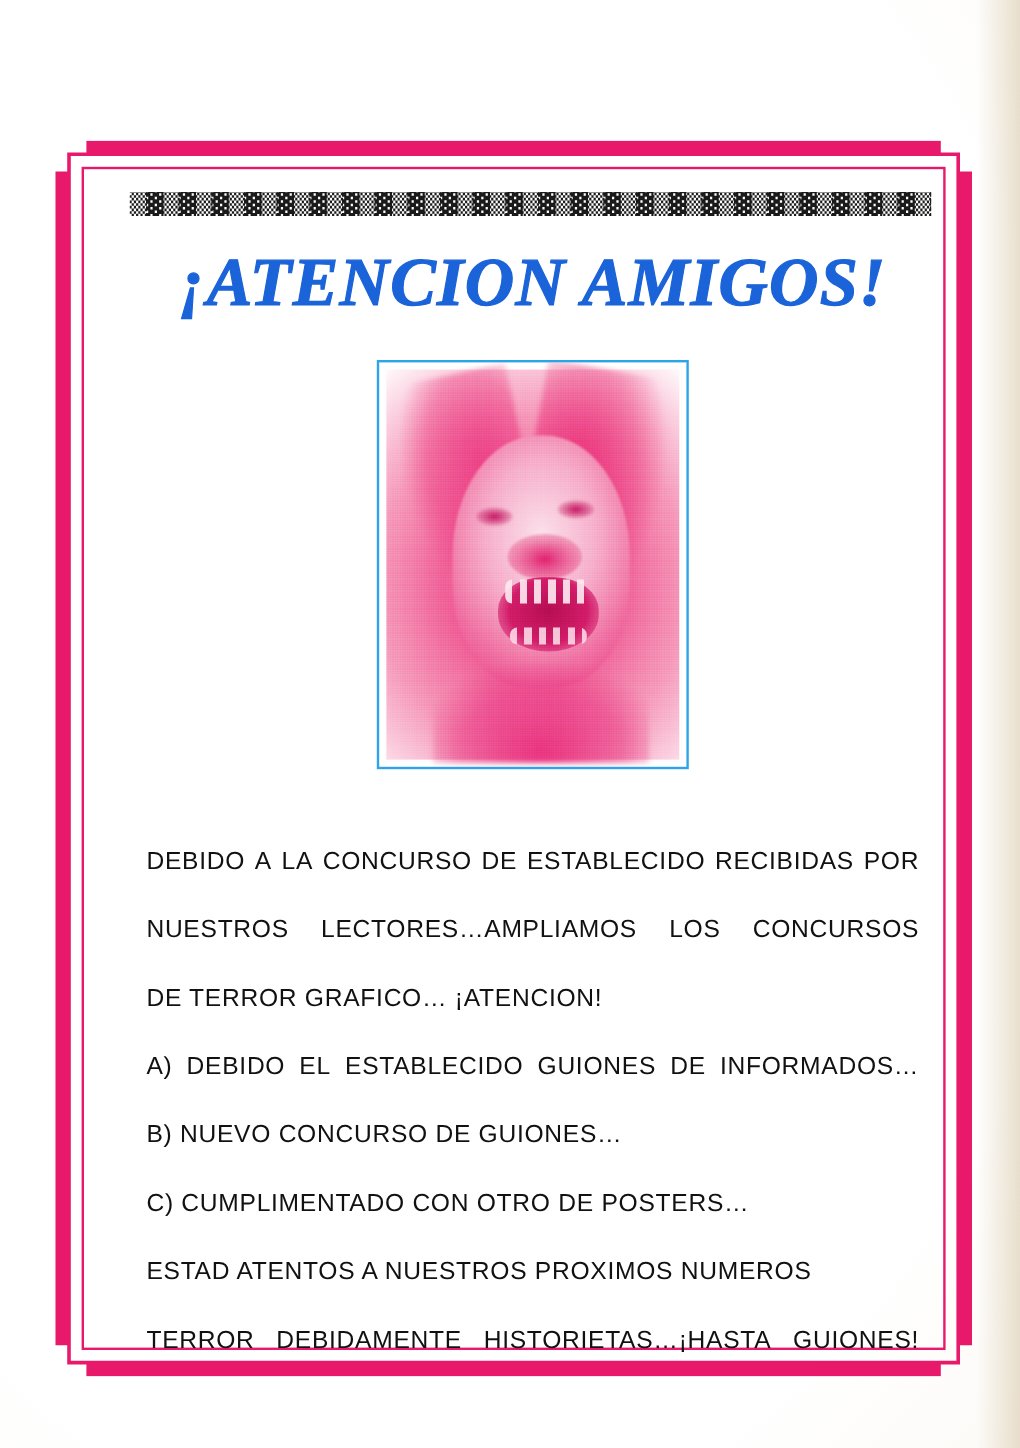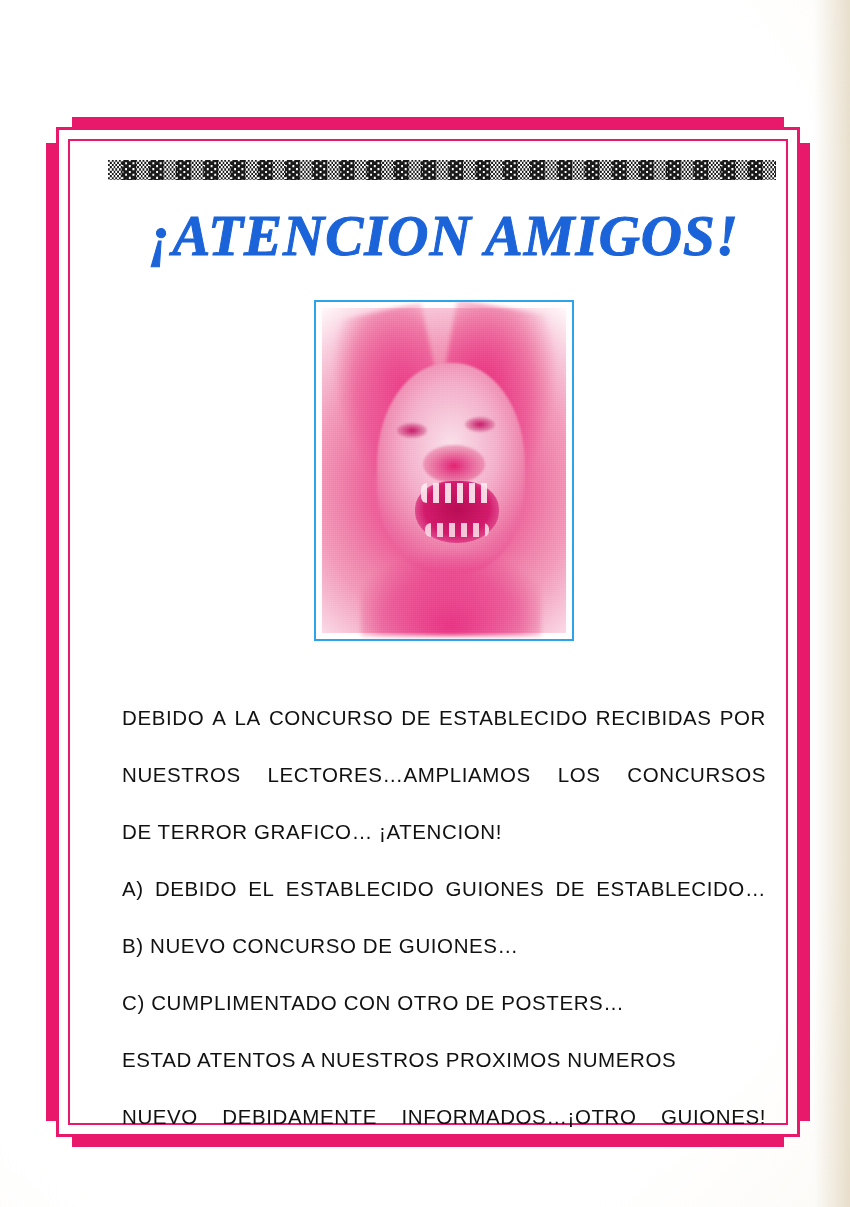--- a/index.html
+++ b/index.html
@@ -255,27 +255,27 @@
           <span>CONCURSOS</span>
         </p>
         <p>DE TERROR GRAFICO… ¡ATENCION!</p>
         <p class="ln-justify">
           <span>A)</span>
           <span>DEBIDO</span>
           <span>EL</span>
           <span>ESTABLECIDO</span>
           <span>GUIONES</span>
           <span>DE</span>
-          <span>ESTABLECIDO…</span>
+          <span>INFORMADOS…</span>
         </p>
         <p>B) NUEVO CONCURSO DE GUIONES…</p>
         <p>C) CUMPLIMENTADO CON OTRO DE POSTERS…</p>
         <p>ESTAD ATENTOS A NUESTROS PROXIMOS NUMEROS</p>
         <p class="ln-justify">
-          <span>NUEVO</span>
+          <span>TERROR</span>
           <span>DEBIDAMENTE</span>
-          <span>INFORMADOS…¡OTRO</span>
+          <span>HISTORIETAS…¡HASTA</span>
           <span>GUIONES!</span>
         </p>
       </div>
 
   </div>
 </div>
 
 </body></html>

